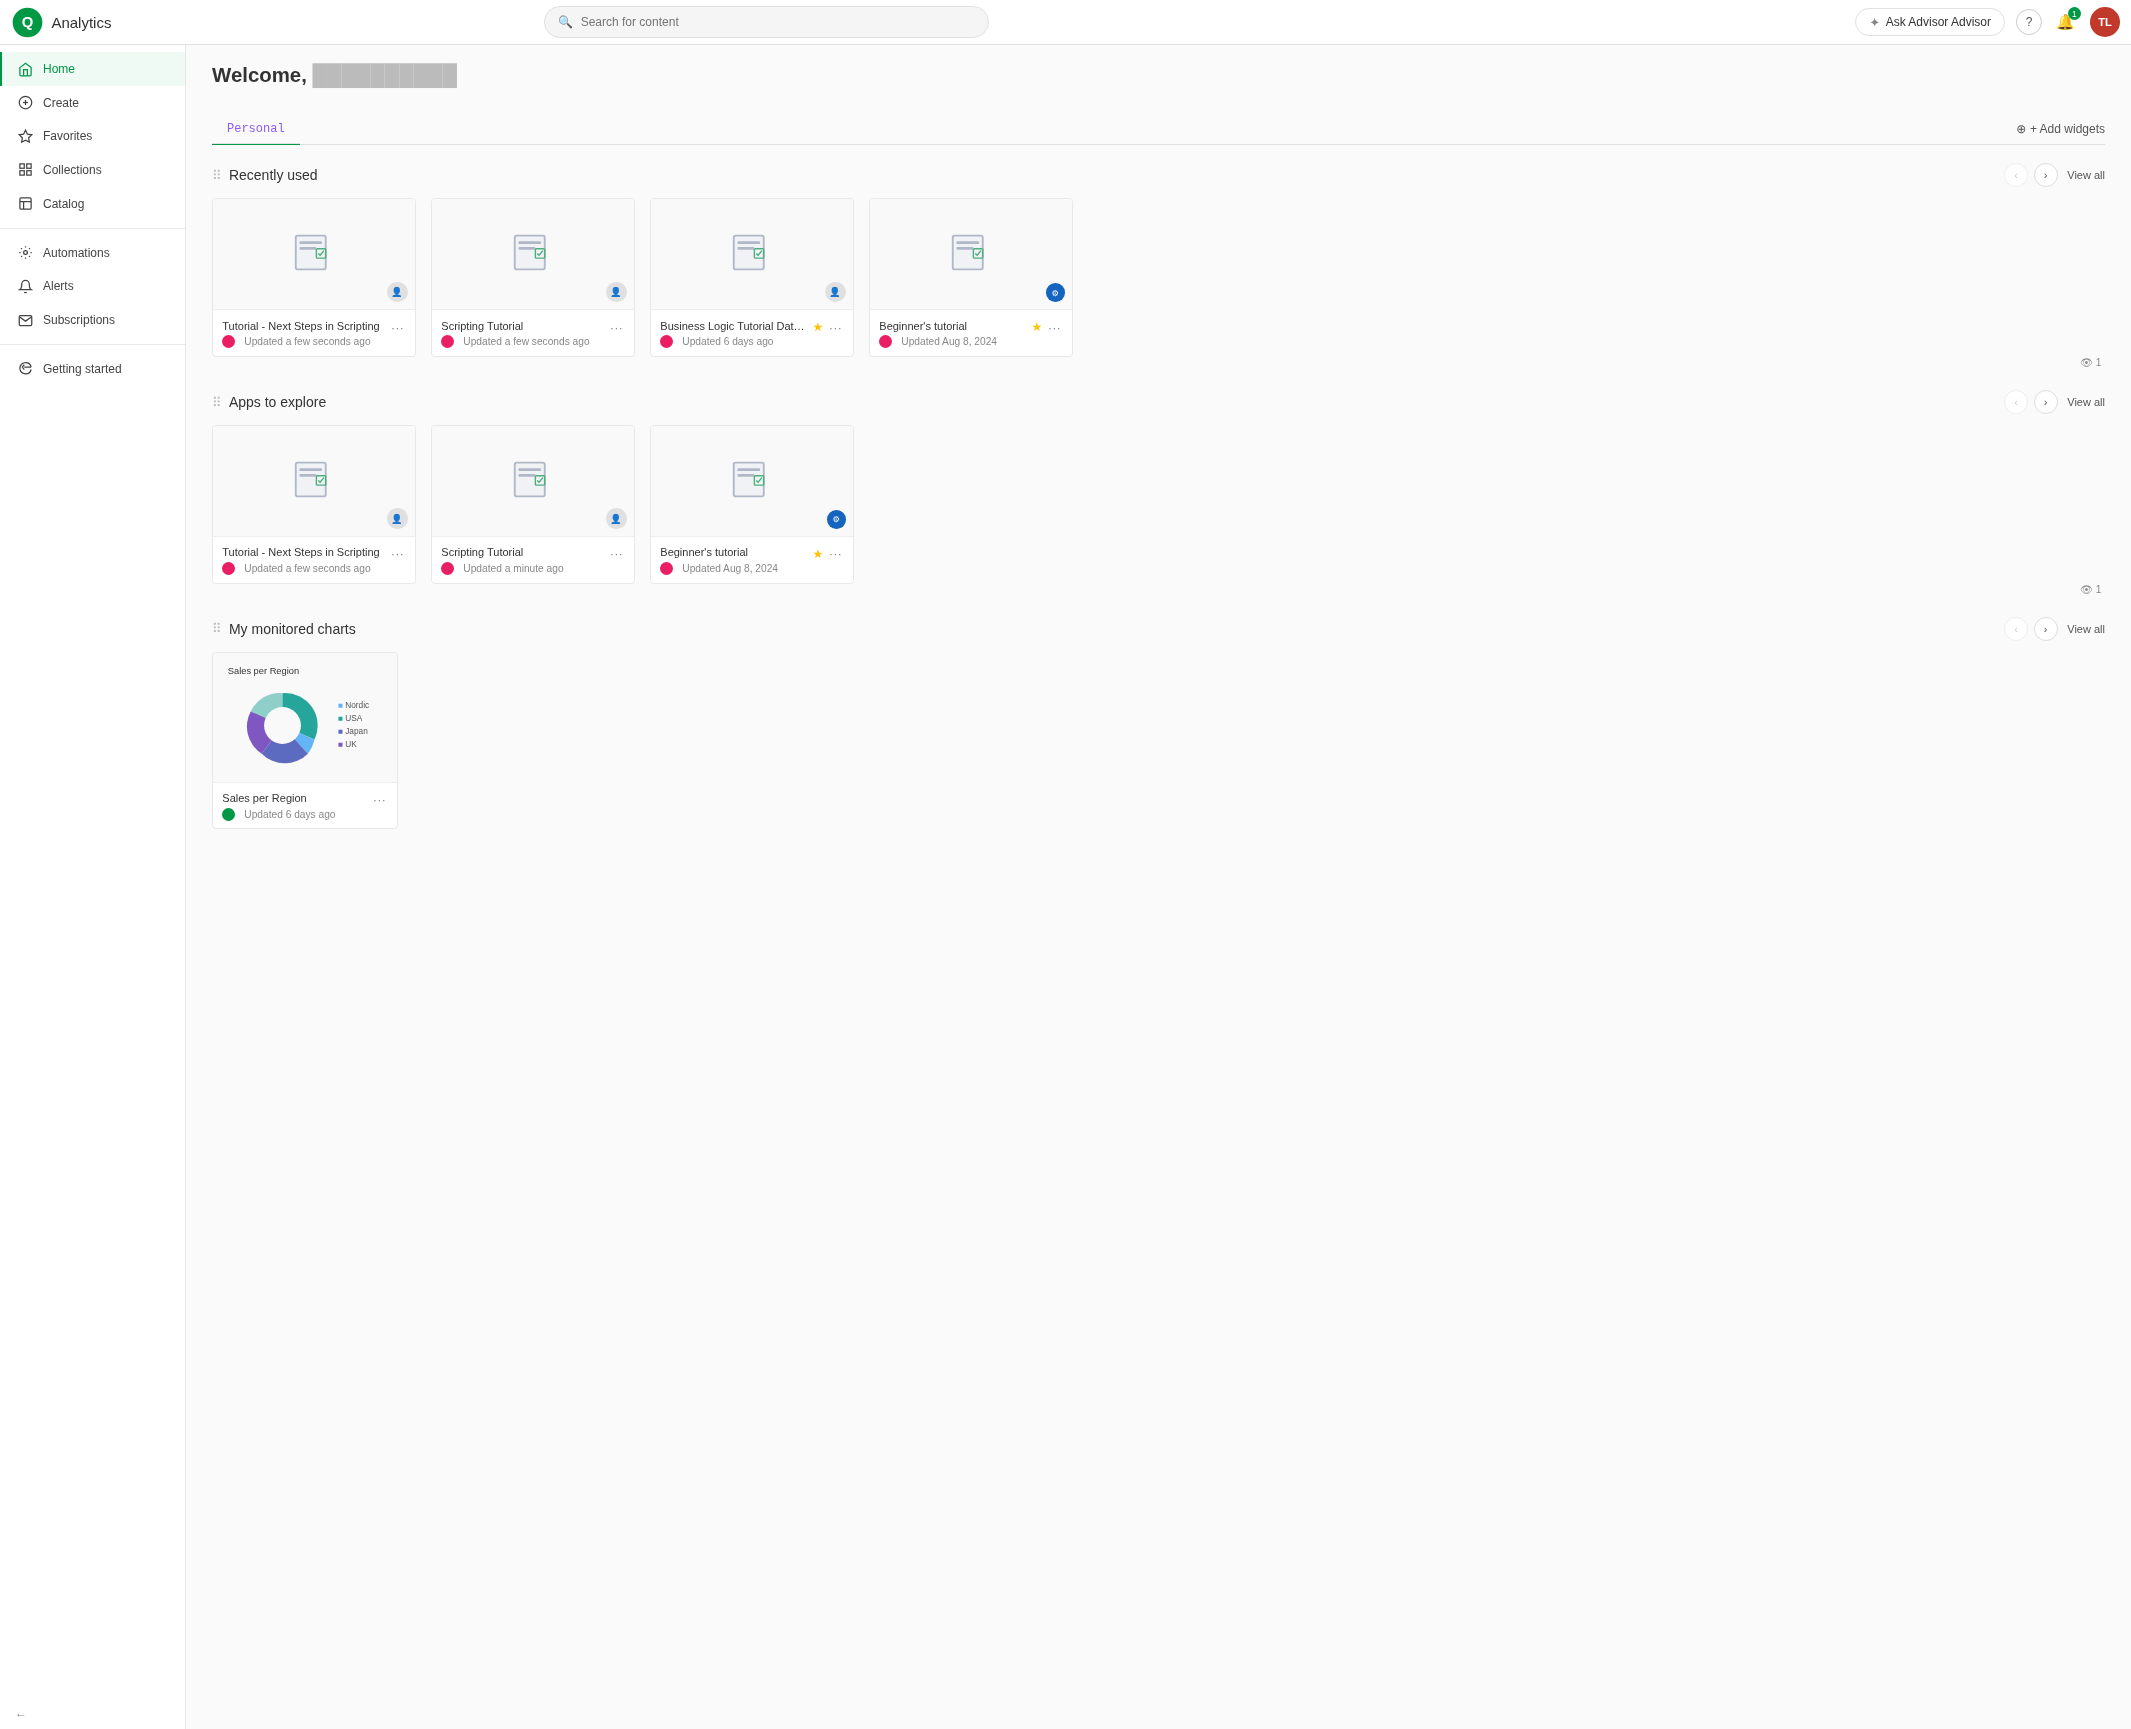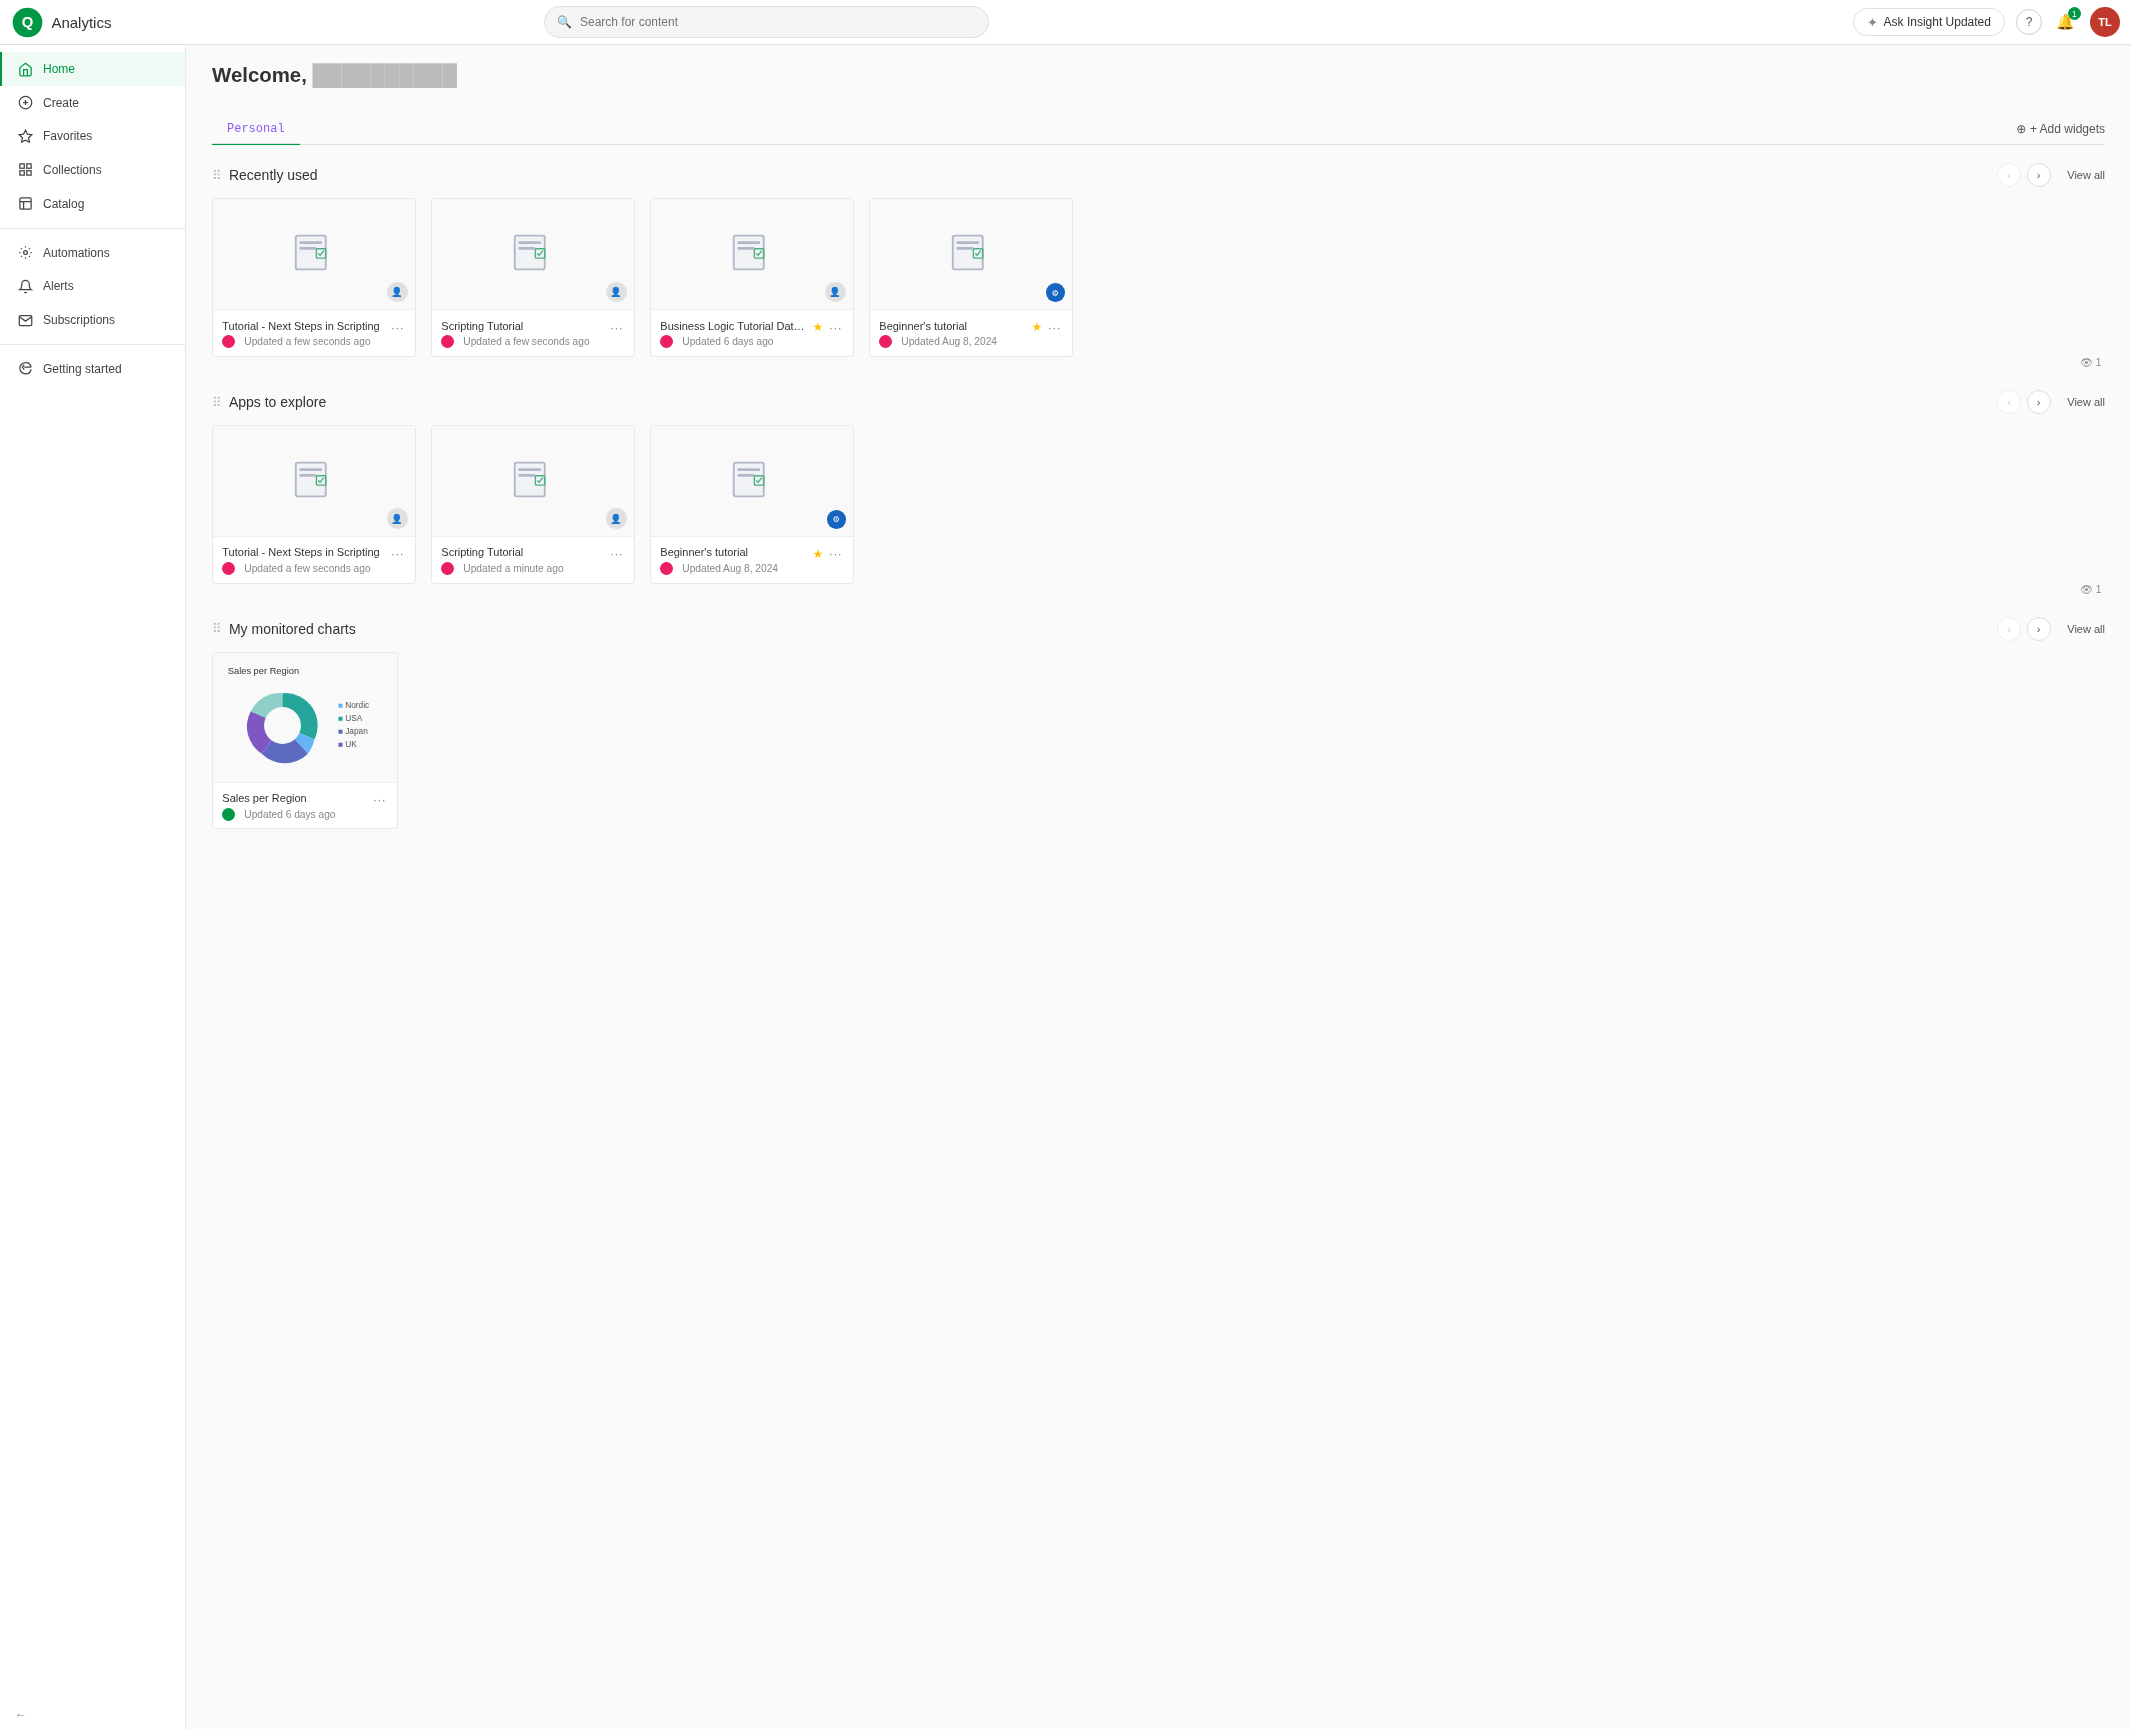--- a/index.html
+++ b/index.html
@@ -56,21 +56,21 @@
     .tabs { display: flex; gap: 0; border-bottom: 1.9px solid #e0e0e0; margin-bottom: 0; }
     .tab { padding: 7.4px 15px; font-size: 12px; cursor: pointer; color: #555; border-bottom: 1.9px solid transparent; margin-bottom: -1.9px; }
     .tab.active { color: #8b5cf6; border-bottom: 1.9px solid #009845; font-weight: 500; font-family: Liberation Mono, monospace; }
 
     .section-header-row { display: flex; align-items: center; justify-content: space-between; margin: 18.6px 0 11px; }
     .section-title { font-size: 14px; font-weight: 500; color: #333; display: flex; align-items: center; gap: 7.4px; }
     .drag-handle { color: #bbb; font-size: 13px; cursor: grab; }
     .section-nav { display: flex; align-items: center; gap: 5.6px; }
     .nav-btn { width: 24px; height: 24px; border: 0.9px solid #ddd; border-radius: 50%; background: #fff; cursor: pointer; display: flex; align-items: center; justify-content: center; font-size: 11px; color: #555; }
     .nav-btn:disabled, .nav-btn.disabled { color: #ccc; border-color: #eee; }
-    .view-all { font-size: 11px; color: #555; cursor: pointer; text-decoration: none; margin-left: 11px; }
+    .view-all { font-size: 11px; color: #555; cursor: pointer; text-decoration: none; margin-left: 4px; }
     .add-widgets-btn { display: flex; align-items: center; gap: 3.7px; font-size: 12px; color: #555; cursor: pointer; border: none; background: transparent; }
 
     .cards-row { display: flex; gap: 15px; flex-wrap: nowrap; }
 
     .card {
       background: #fff; border: 0.9px solid #e8e8e8; border-radius: 3.7px;
       width: 204px; min-width: 186px; flex-shrink: 0; overflow: hidden;
       display: flex; flex-direction: column;
     }
     .card-thumb {
@@ -123,21 +123,21 @@
   </div>
 
   <div class="search-bar">
     <span style="color:#999;font-size:12px;">🔍</span>
     <input type="text" placeholder="Search for content" style="">
   </div>
 
   <div class="topbar-right">
     <button class="insight-advisor-btn">
       <span class="insight-icon">✦</span>
-      <span>Ask Insight Updated</span>
+      <span>Ask Advisor Advisor</span>
     </button>
     <button class="help-btn">
       <span>?</span>
     </button>
     <div class="notif-btn">
       <span style="font-size:15px;color:#555;">🔔</span>
       <div class="notif-badge">1</div>
     </div>
     <div class="avatar">TL</div>
   </div>

